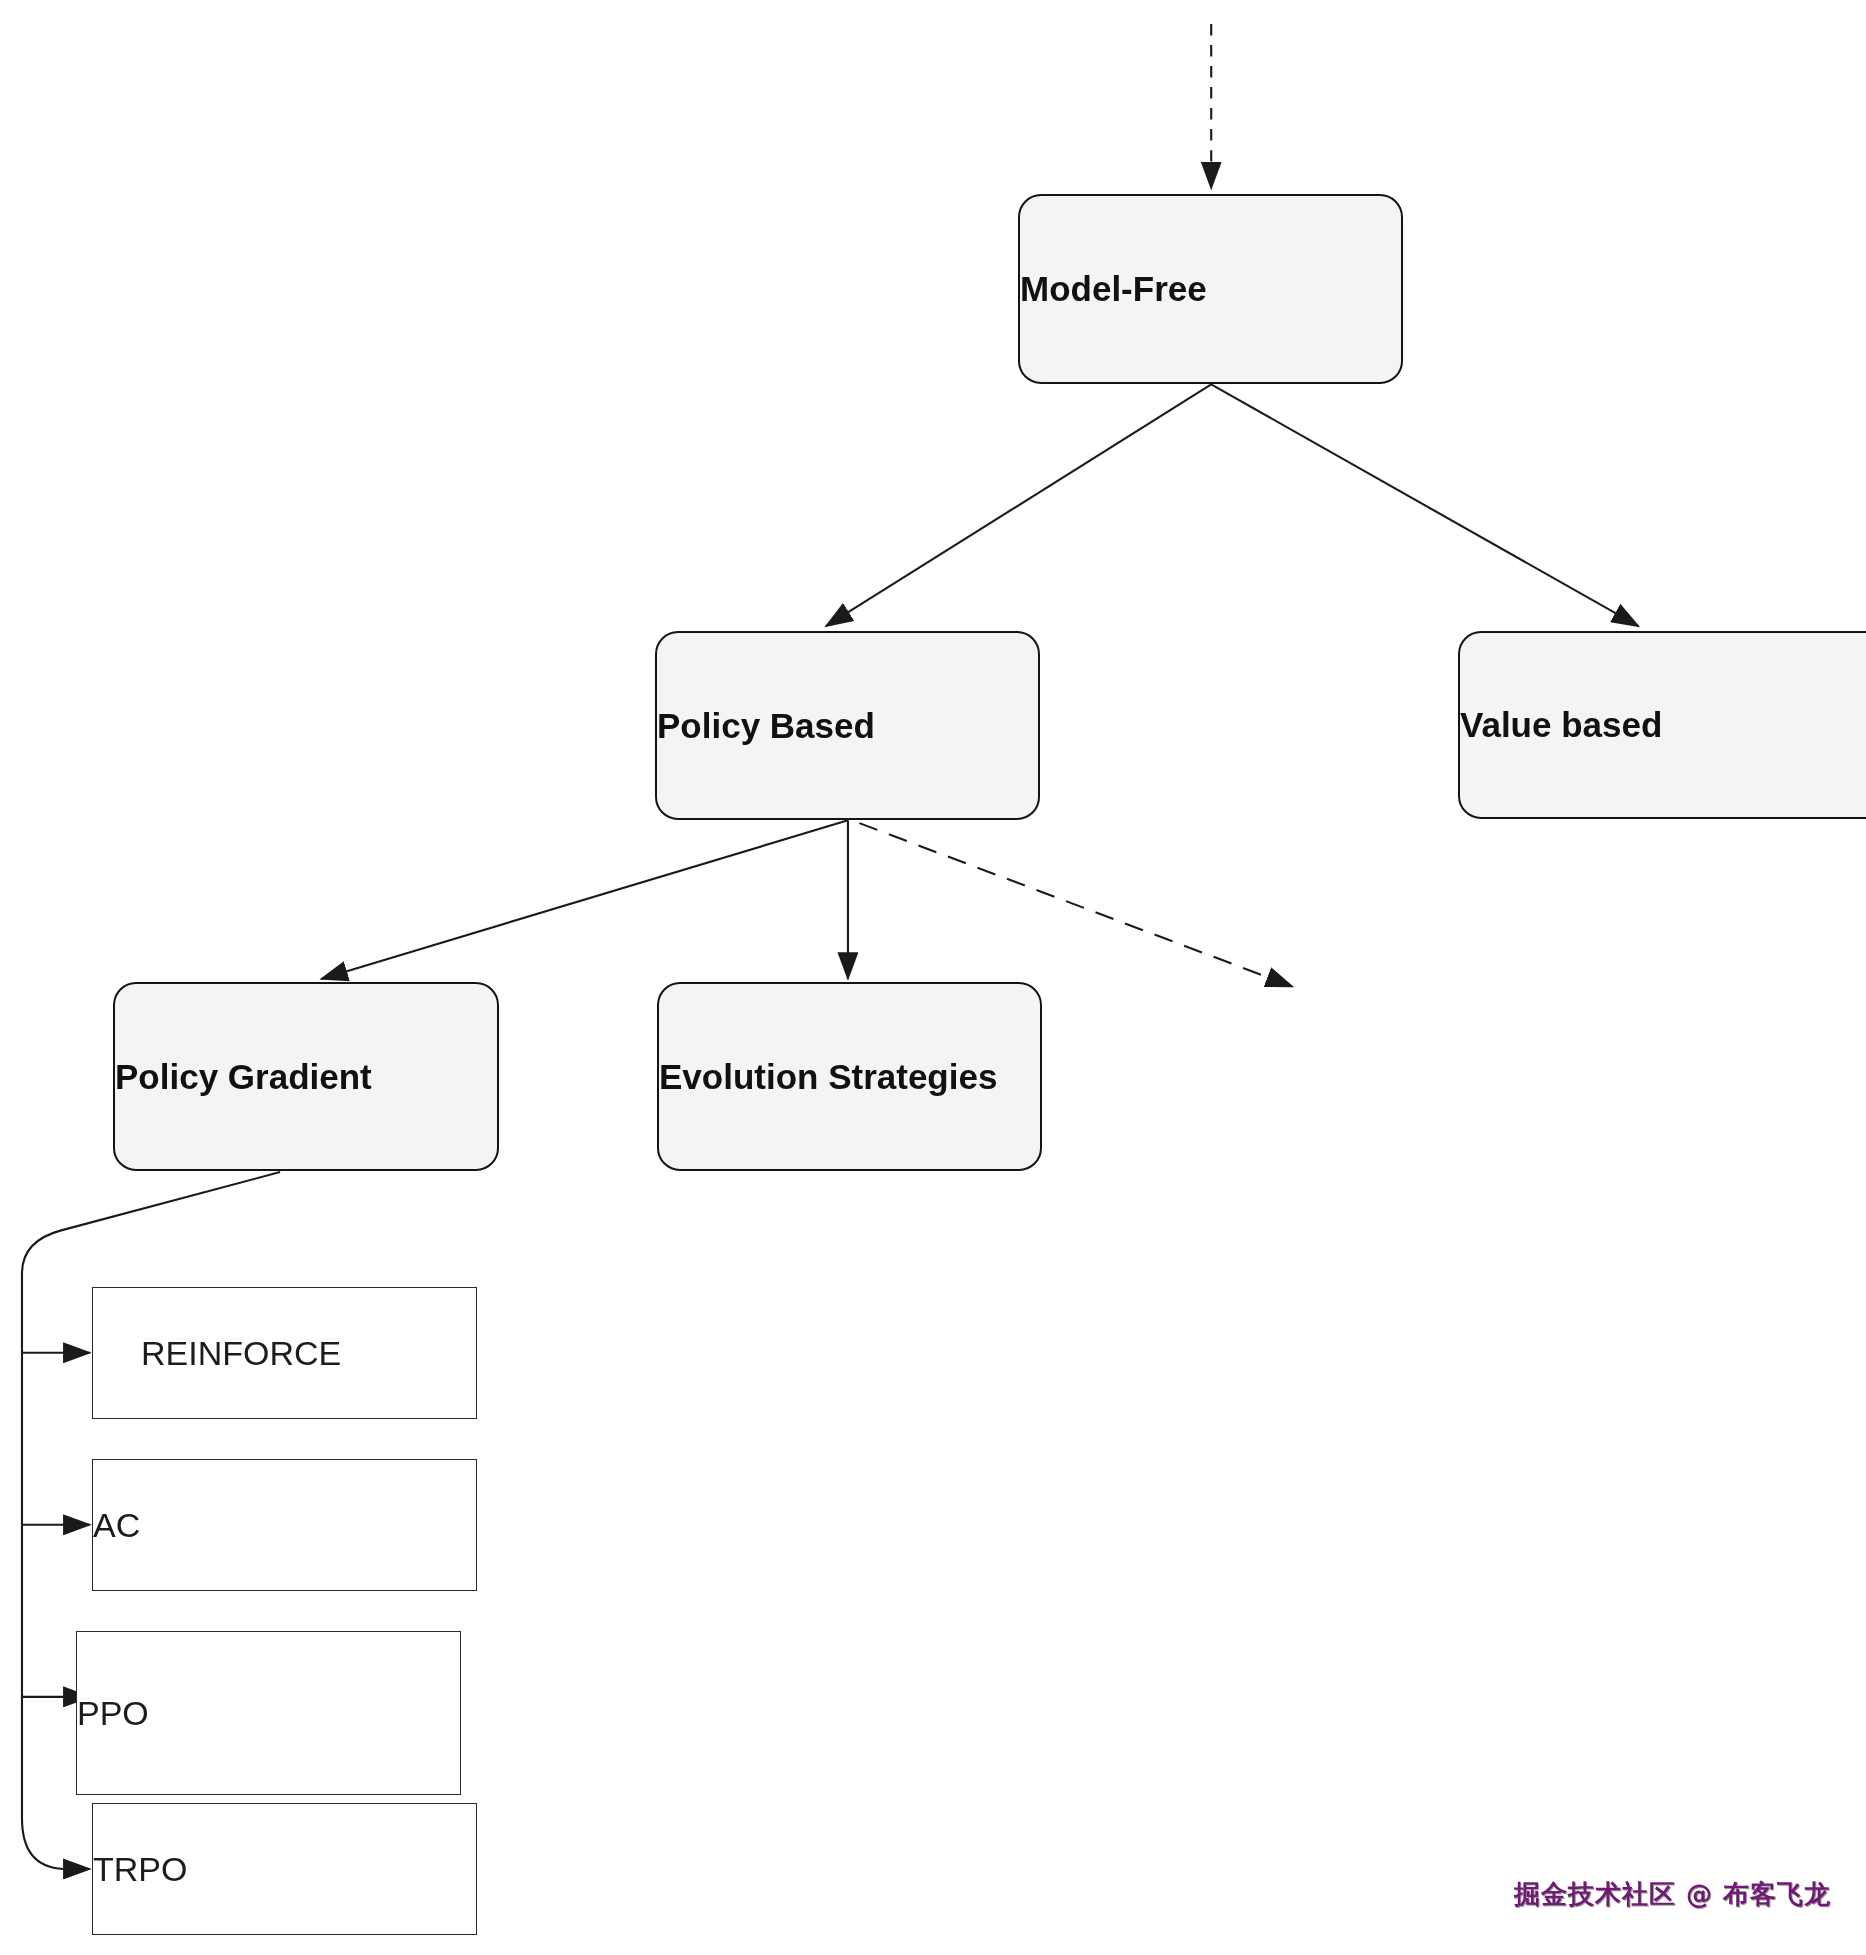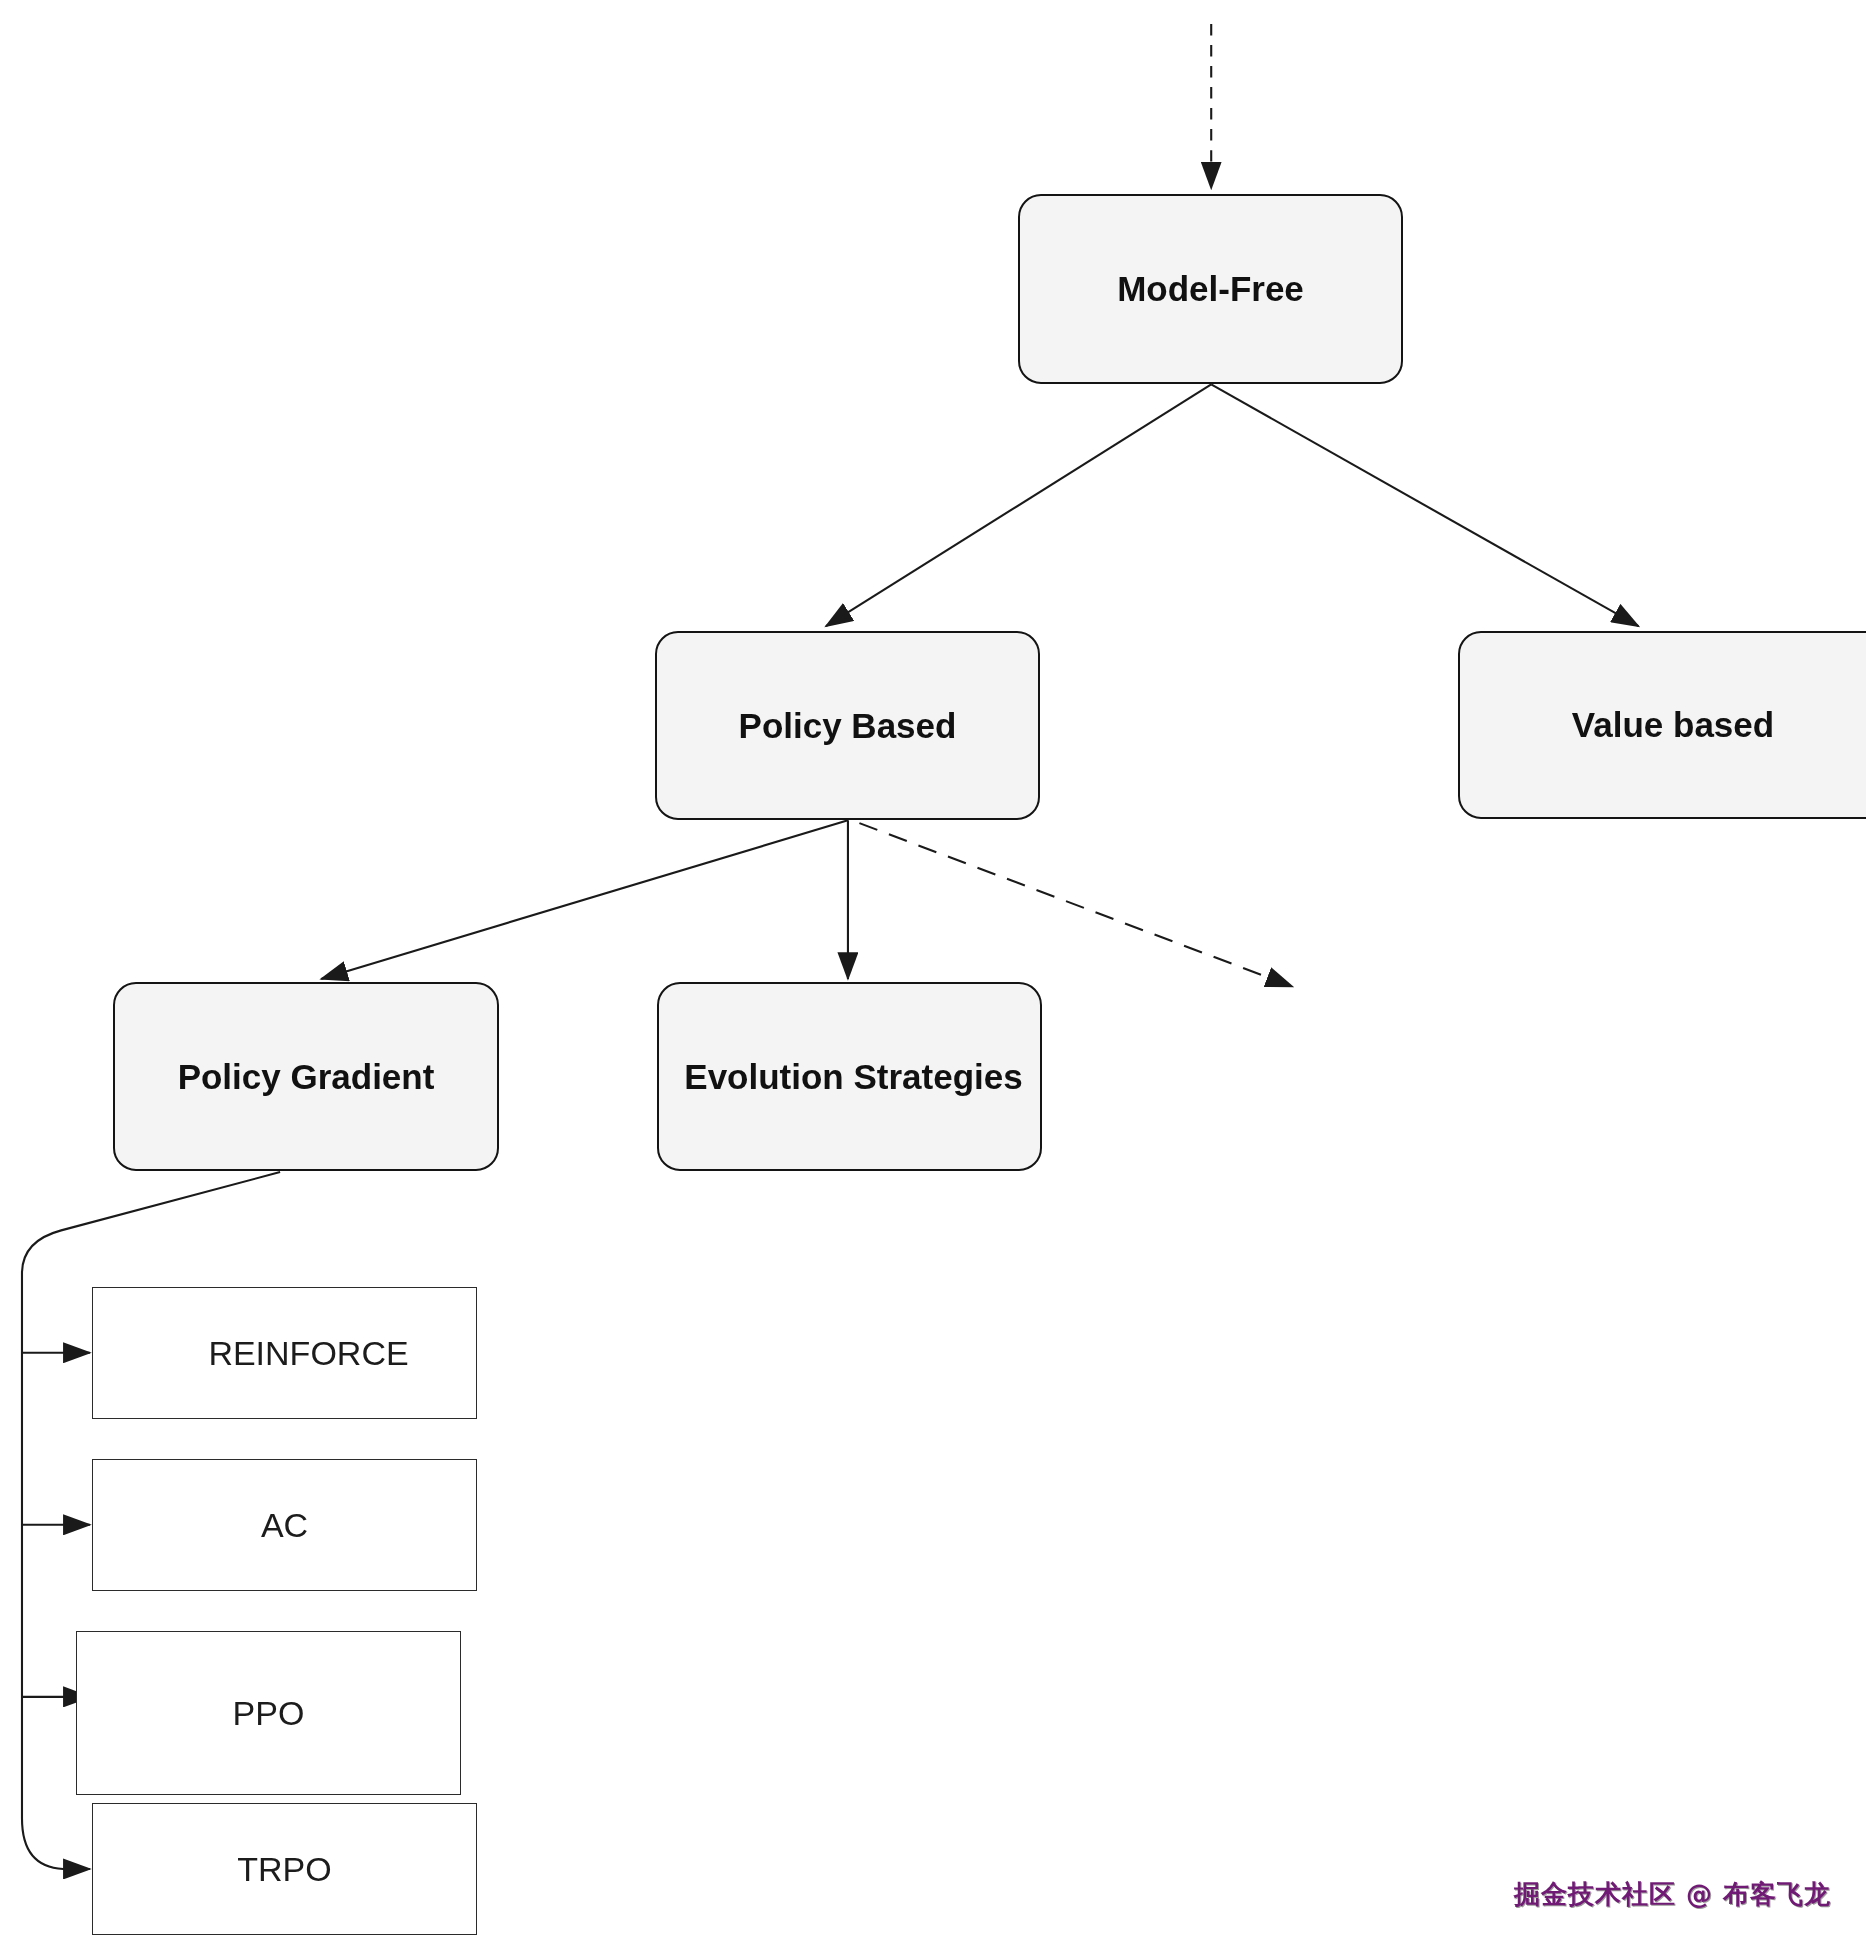--- a/index.html
+++ b/index.html
@@ -19,21 +19,20 @@
   svg.edges line, svg.edges path.rail {
     stroke: #1a1a1a;
     stroke-width: 2.2;
     fill: none;
   }
   .node {
     position: absolute;
     box-sizing: border-box;
     display: flex;
     align-items: center;
-    justify-content: center;
     text-align: center;
     white-space: nowrap;
     color: #111111;
   }
   .branch {
     background: #f4f4f4;
     border: 2.4px solid #141414;
     border-radius: 23px;
     font-weight: 700;
     font-size: 35px;
@@ -99,21 +98,21 @@
   </div>
 
   <div class="node branch" style="left:1458px; top:631px; width:430px; height:188px;">
     <span>Value based</span>
   </div>
 
   <div class="node branch" style="left:113px; top:982px; width:386px; height:189px;">
     <span>Policy Gradient</span>
   </div>
 
-  <div class="node branch" style="left:657px; top:982px; width:385px; height:189px;padding-left:8px;">
+  <div class="node branch" style="left:657px; top:982px; width:385px; height:189px;">
     <span>Evolution Strategies</span>
   </div>
 
   <div class="node leaf" style="left:92px; top:1287px; width:385px; height:132px;padding-left:48px;">
     <span>REINFORCE</span>
   </div>
 
   <div class="node leaf" style="left:92px; top:1459px; width:385px; height:132px;">
     <span>AC</span>
   </div>

